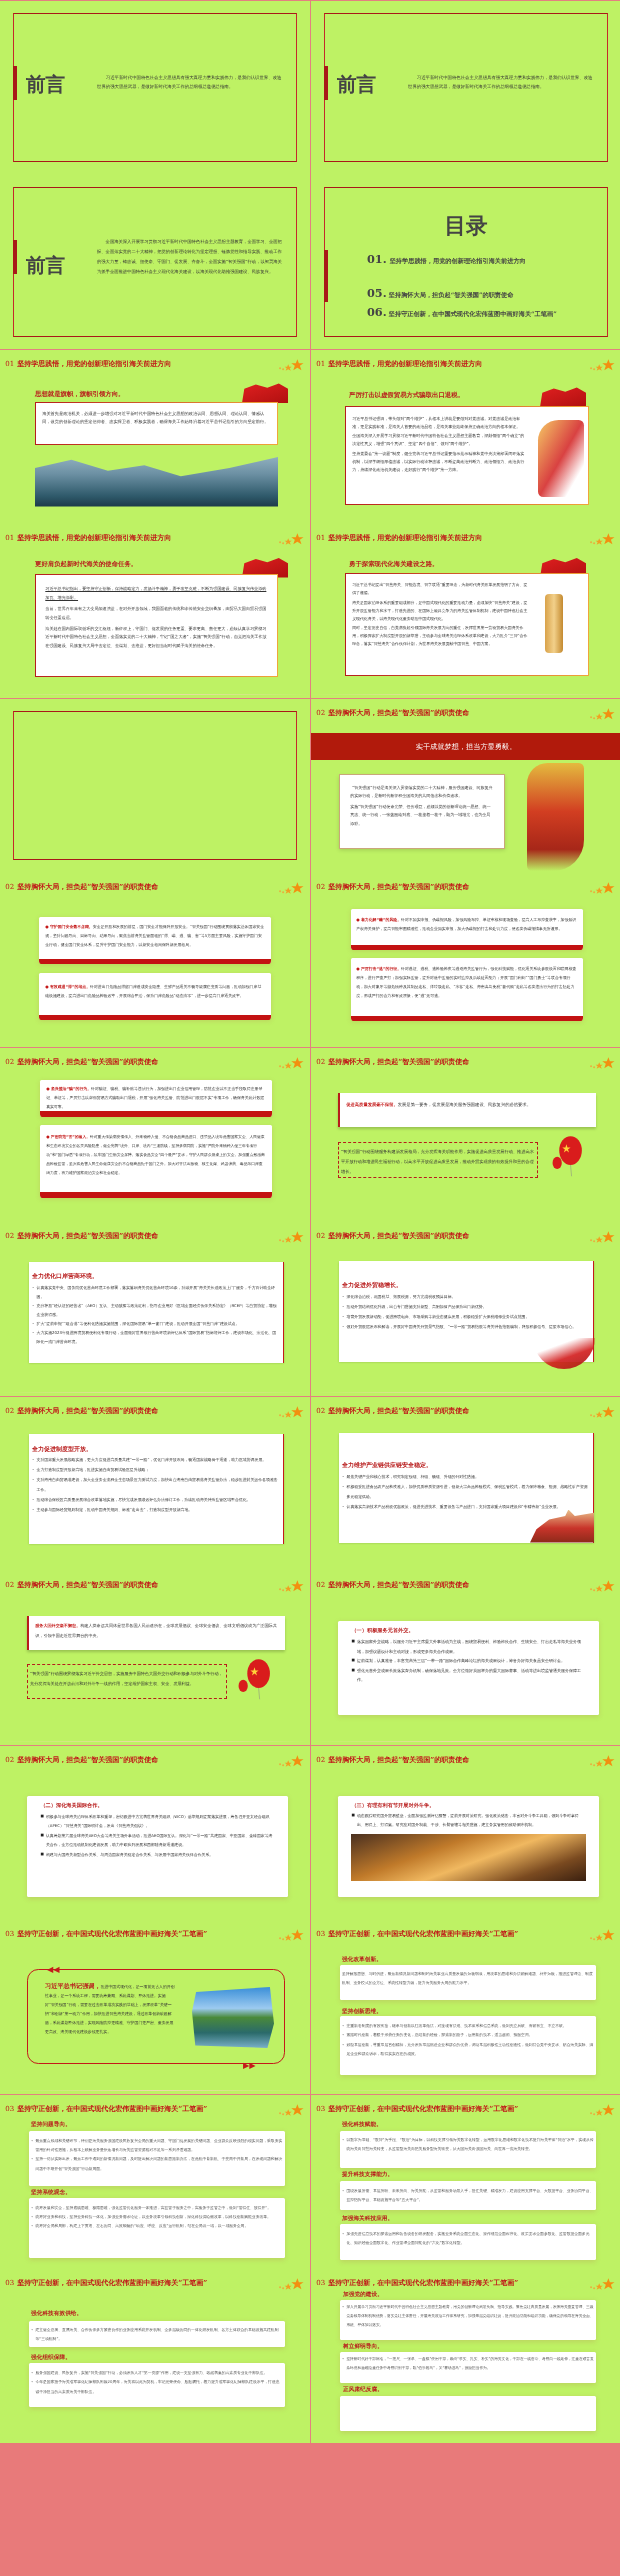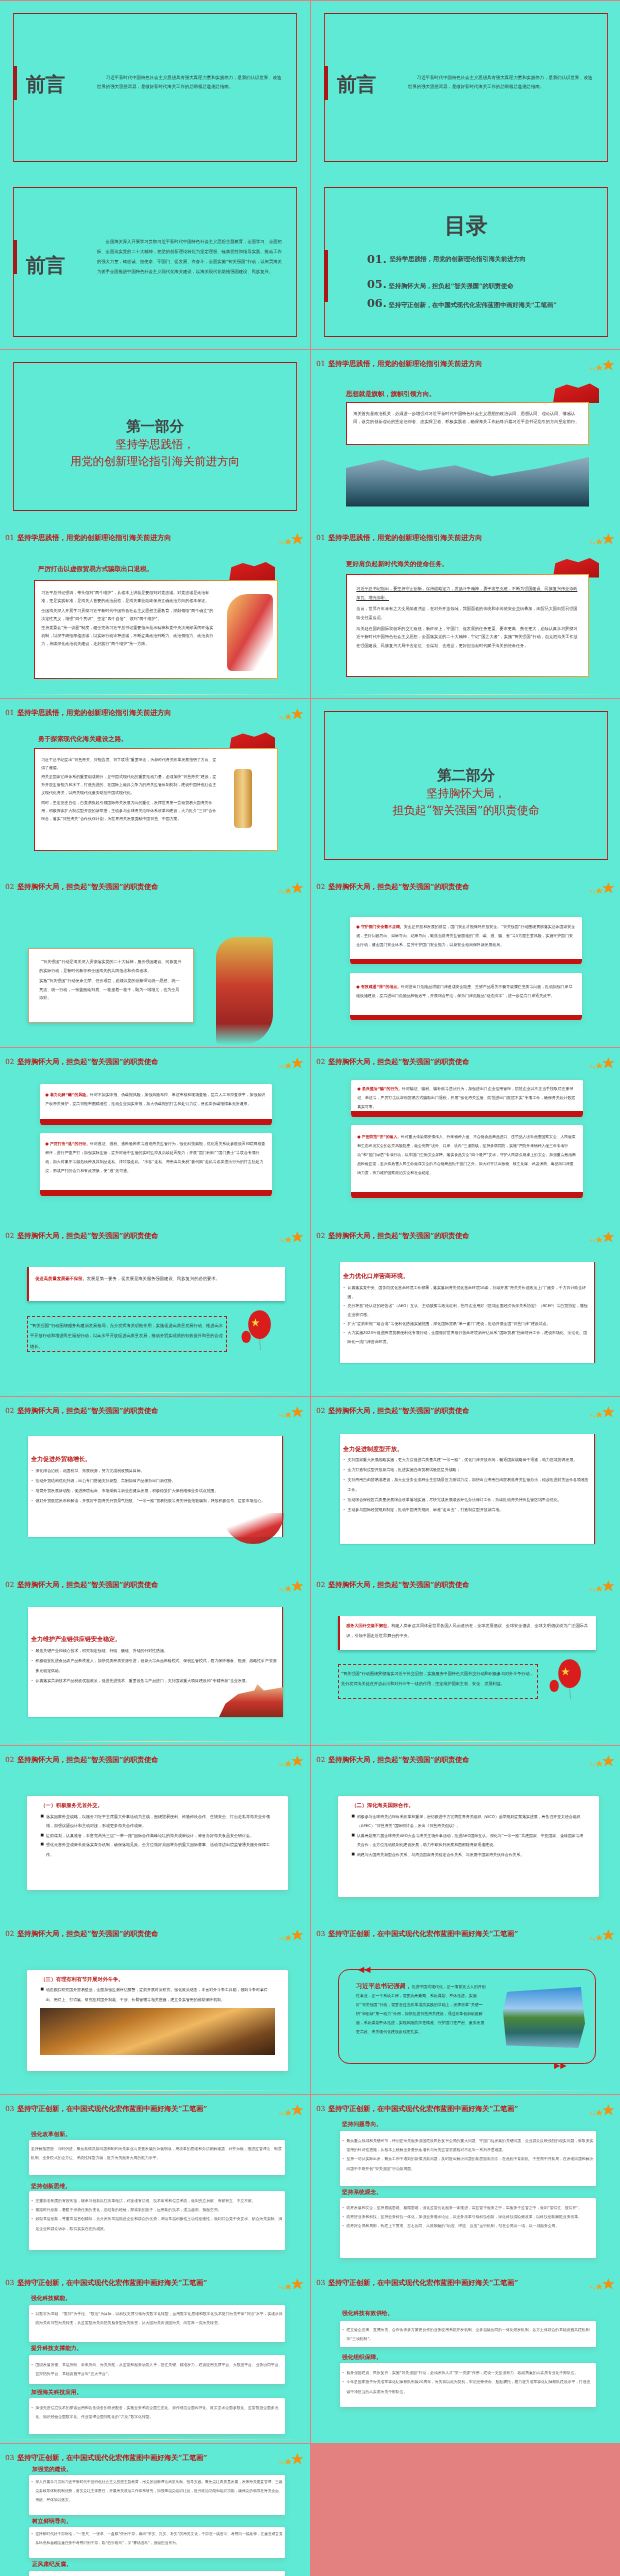--- a/index.html
+++ b/index.html
@@ -1,18 +1,18 @@
 <!DOCTYPE html>
 <html style="font-size:8.2px"><head>
 <meta charset="utf-8">
 <style>
 *{box-sizing:border-box;margin:0;padding:0}
 body{width:620px;height:2795px;background:#e87a7a;font-family:"DejaVu Serif","Liberation Serif",serif;color:#333;overflow:hidden}
 .grid{display:grid;grid-template-columns:310px 310px;grid-auto-rows:174px;gap:0.5px 1px;padding:0.5px 0 0 0;background:#e38080}
-.slide{position:relative;background:#5eead4;overflow:hidden}
+.slide{position:relative;background:#bef264;overflow:hidden}
 .frame{position:absolute;left:13.4px;top:12.4px;right:13.4px;bottom:12.4px;border:0.8px solid #c42a2a;border-top:1.5px solid #a81818;border-bottom:1.5px solid #a81818}
 .frame .redbar{position:absolute;left:-1px;width:4.1px;background:#a81818}
 .title-big{font-family:"DejaVu Serif",serif;font-weight:bold;color:#444}
 .hdr{position:absolute;left:5.2px;top:9.3px;color:#c01818;font-weight:bold;font-size:7px;white-space:nowrap}
 .hdr .num{font-weight:normal;margin-right:3.1px}
 .stars{position:absolute;right:5.2px;top:8.2px;width:28px;height:15.5px}
 .p{font-size:4.1px;line-height:8px;color:#333;font-family:"DejaVu Sans","Liberation Sans",sans-serif}
 .sub-title{color:#b81c1c;font-weight:bold;font-size:6.4px;font-family:"DejaVu Serif",serif}
 .goldbox{position:absolute;border:1px solid;border-image:linear-gradient(90deg,#b51d1d,#f0a63a) 1;background:#fff}
 .flag{position:absolute;width:46px;height:20.6px;background:linear-gradient(160deg,#e02020,#b01010);clip-path:polygon(5% 30%,30% 10%,55% 25%,80% 5%,100% 30%,100% 100%,0 100%)}
@@ -52,43 +52,35 @@
       </div>
   <div class="title-big" style="position:absolute;left:26px;top:77px;font-size:19.6px">前言</div>
   <div class="p" style="position:absolute;left:97px;top:62px;width:185px;text-indent:2em;line-height:10px;font-size:4.3px">全国海关深入开展学习贯彻习近平新时代中国特色社会主义思想主题教育，全面学习、全面把握、全面落实党的二十大精神，把党的创新理论转化为坚定理想、锤炼党性和指导实践、推动工作的强大力量，铸忠诚、担使命、守国门、促发展、齐奋斗，全面实施“智关强国”行动，以智慧海关为抓手全面推进中国特色社会主义现代化海关建设，以海关现代化助推强国建设、民族复兴。</div>
 </div>
 <div class="slide">
   <div class="frame">
         <div class="redbar" style="top:62px;height:52px"></div>
       </div>
   <div class="title-big" style="position:absolute;left:0;right:0;top:36px;text-align:center;font-size:21.6px">目录</div>
   <div style="position:absolute;left:56px;top:77px">
-    <div style="display:flex;align-items:center;gap:3px;margin-bottom:11px">
+    <div style="display:flex;align-items:flex-end;gap:3px;margin-bottom:20px">
           <span class="title-big" style="font-size:11.3px">01.</span>
           <span style="font-size:6.2px;font-weight:bold;color:#444">坚持学思践悟，用党的创新理论指引海关前进方向</span>
         </div>
     <div style="display:flex;align-items:baseline;gap:2.1px;margin-bottom:5.2px">
           <span class="title-big" style="font-size:11.3px">05.</span>
           <span style="font-size:6.2px;font-weight:bold;color:#444">坚持胸怀大局，担负起“智关强国”的职责使命</span>
         </div>
     <div style="display:flex;align-items:baseline;gap:2.1px">
           <span class="title-big" style="font-size:11.3px">06.</span>
           <span style="font-size:6.2px;font-weight:bold;color:#444">坚持守正创新，在中国式现代化宏伟蓝图中画好海关“工笔画”</span>
         </div>
   </div>
 </div>
 
-<div class="slide">
-  <div class="frame"></div>
-  <div style="position:absolute;left:0;right:0;top:67px">
-    <div class="title-big part-h">第一部分</div>
-    <div class="part-s">坚持学思践悟，</div>
-    <div class="part-s">用党的创新理论指引海关前进方向</div>
-  </div>
-</div>
 <div class="slide">
   <div class="hdr"><span class="num">01</span><span>坚持学思践悟，用党的创新理论指引海关前进方向</span></div>
   <svg class="stars" viewBox="0 0 55 30">
         <circle cx="6" cy="20" r="2" fill="#e8b040"></circle>
         <circle cx="12" cy="22" r="2" fill="#e8b040"></circle>
         <polygon points="22,12 24,17 29,17 25,20 27,25 22,22 17,25 19,20 15,17 20,17" fill="#f0a020"></polygon>
         <polygon points="40,2 43,10 52,10 45,15 48,24 40,19 32,24 35,15 28,10 37,10" fill="#f29010"></polygon>
       </svg>
   <div class="sub-title" style="position:absolute;left:35px;top:40px">思想就是旗帜，旗帜引领方向。</div>
   <div class="flag" style="left:242px;top:33px"></div>
@@ -152,35 +144,31 @@
       <div class="p" style="font-size:3.9px;margin-bottom:1.5px">习近平总书记提出“智慧海关、智能边境、智享联通”重要理念，为新时代海关改革发展指明了方向、提供了遵循。</div>
       <div class="p" style="font-size:3.9px;margin-bottom:1.5px">海关是国家治理体系的重要组成部分，是中国式现代化的重要推动力量，必须加快“智慧海关”建设，提升开放监管能力和水平，打造先进的、在国际上最具竞争力的海关监管体制机制，建设中国特色社会主义现代化海关，以海关现代化服务助推中国式现代化。</div>
       <div class="p" style="font-size:3.9px">同时，坚定历史自信，自觉肩负起引领国际海关发展方向的重任，发挥世界第一货物贸易大国海关作用，积极探索扩大制度型开放的新举措，主动参与全球海关治理体系改革和建设，大力推介“三智”合作理念，落实“智慧海关”合作伙伴计划，为世界海关发展贡献中国智慧、中国方案。</div>
     </div>
   </div>
   <div style="position:absolute;left:234px;top:70px;width:18px;height:59px;background:linear-gradient(90deg,#d9a24a,#f2d08a,#c48a30);border-radius:4.1px"></div>
   <div class="bline"></div>
 </div>
 <div class="slide">
   <div class="frame"></div>
-  <div style="position:absolute;left:0;right:0;top:67px">
-    <div class="title-big part-h">第二部分</div>
-    <div class="part-s">坚持胸怀大局，</div>
-    <div class="part-s">担负起“智关强国”的职责使命</div>
-  </div>
-</div>
-
-<div class="slide">
-  <div class="hdr"><span class="num">02</span><span>坚持胸怀大局，担负起“智关强国”的职责使命</span></div>
-  <svg class="stars" viewBox="0 0 55 30">
-        <circle cx="6" cy="20" r="2" fill="#e8b040"></circle>
-        <circle cx="12" cy="22" r="2" fill="#e8b040"></circle>
-        <polygon points="22,12 24,17 29,17 25,20 27,25 22,22 17,25 19,20 15,17 20,17" fill="#f0a020"></polygon>
-        <polygon points="40,2 43,10 52,10 45,15 48,24 40,19 32,24 35,15 28,10 37,10" fill="#f29010"></polygon>
-      </svg>
+</div>
+
+<div class="slide">
+  <div class="hdr"><span class="num">02</span><span>坚持胸怀大局，担负起“智关强国”的职责使命</span></div>
+  <svg class="stars" viewBox="0 0 55 30">
+        <circle cx="6" cy="20" r="2" fill="#e8b040"></circle>
+        <circle cx="12" cy="22" r="2" fill="#e8b040"></circle>
+        <polygon points="22,12 24,17 29,17 25,20 27,25 22,22 17,25 19,20 15,17 20,17" fill="#f0a020"></polygon>
+        <polygon points="40,2 43,10 52,10 45,15 48,24 40,19 32,24 35,15 28,10 37,10" fill="#f29010"></polygon>
+      </svg>
+  <div style="position:absolute;left:0;right:0;top:34px;height:27px;background:#b11a0c;color:#fff;text-align:center;line-height:27px;font-size:7.2px">实干成就梦想，担当方显勇毅。</div>
   <div style="position:absolute;left:28px;top:75px;width:166px;height:75px;background:#fff;border:1.5px solid #c9a77a;box-shadow:0 1.5px 4.1px rgba(0,0,0,.15);padding:9.3px 10.3px">
     <div class="p" style="font-size:4px;line-height:8.5px;margin-bottom:2.1px;text-indent:.5em">“智关强国”行动是海关深入贯彻落实党的二十大精神，服务强国建设、民族复兴的实际行动，是新时代新征程全国海关的共同信念和价值追求。</div>
     <div class="p" style="font-size:4px;line-height:8.5px">实施“智关强国”行动使命光荣、任务艰巨，必须以党的创新理论统一思想、统一意志、统一行动，一张蓝图绘到底、一茬接着一茬干，既为一域增光，也为全局添彩。</div>
   </div>
   <div style="position:absolute;left:216px;top:64px;width:57px;height:108px;background:linear-gradient(180deg,#e8b43a 0%,#d42a1a 45%,#a41010 80%,transparent 100%);border-radius:20.6px 5.2px 31px 5.2px;opacity:.9"></div>
 </div>
 <div class="slide">
   <div class="hdr"><span class="num">02</span><span>坚持胸怀大局，担负起“智关强国”的职责使命</span></div>
   <svg class="stars" viewBox="0 0 55 30">
         <circle cx="6" cy="20" r="2" fill="#e8b040"></circle>

